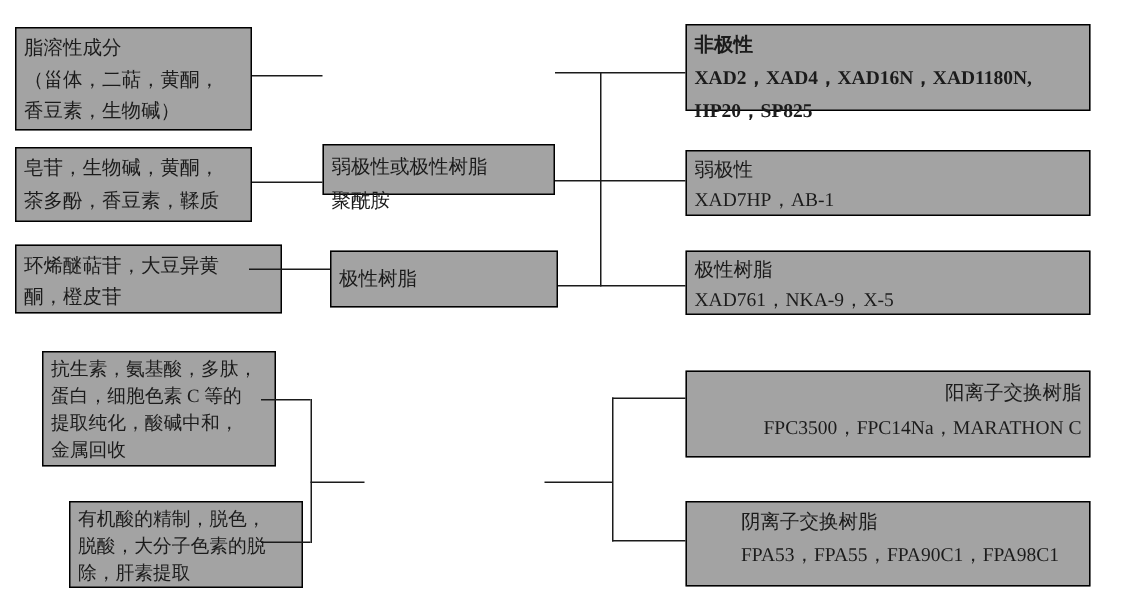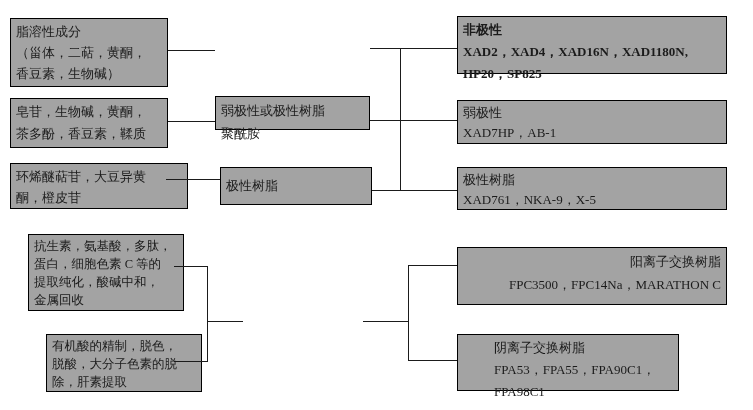--- a/index.html
+++ b/index.html
@@ -63,21 +63,21 @@
 
   <div class="box" style="left:457px;top:100px;width:270px;height:44px;line-height:20px;">弱极性
 XAD7HP，AB-1</div>
 
   <div class="box" style="left:457px;top:167px;width:270px;height:43px;line-height:20px;">极性树脂
 XAD761，NKA-9，X-5</div>
 
   <div class="box" style="left:457px;top:247px;width:270px;height:58px;line-height:23px;text-align:right;">阳离子交换树脂
 FPC3500，FPC14Na，MARATHON C</div>
 
-  <div class="box" style="left:457px;top:334px;width:222px;height:57px;line-height:22px;padding-left:36px;">阴离子交换树脂
+  <div class="box" style="left:457px;top:334px;width:270px;height:57px;line-height:22px;padding-left:36px;">阴离子交换树脂
 FPA53，FPA55，FPA90C1，FPA98C1</div>
 
   <div class="line h" style="left:168px;top:50px;width:47px;"></div>
   <div class="line h" style="left:168px;top:121px;width:47px;"></div>
   <div class="line h" style="left:166px;top:179px;width:54px;"></div>
 
   <div class="line h" style="left:370px;top:48px;width:87px;"></div>
   <div class="line h" style="left:370px;top:120px;width:87px;"></div>
   <div class="line h" style="left:372px;top:190px;width:85px;"></div>
   <div class="line v" style="left:400px;top:48px;height:143px;"></div>

